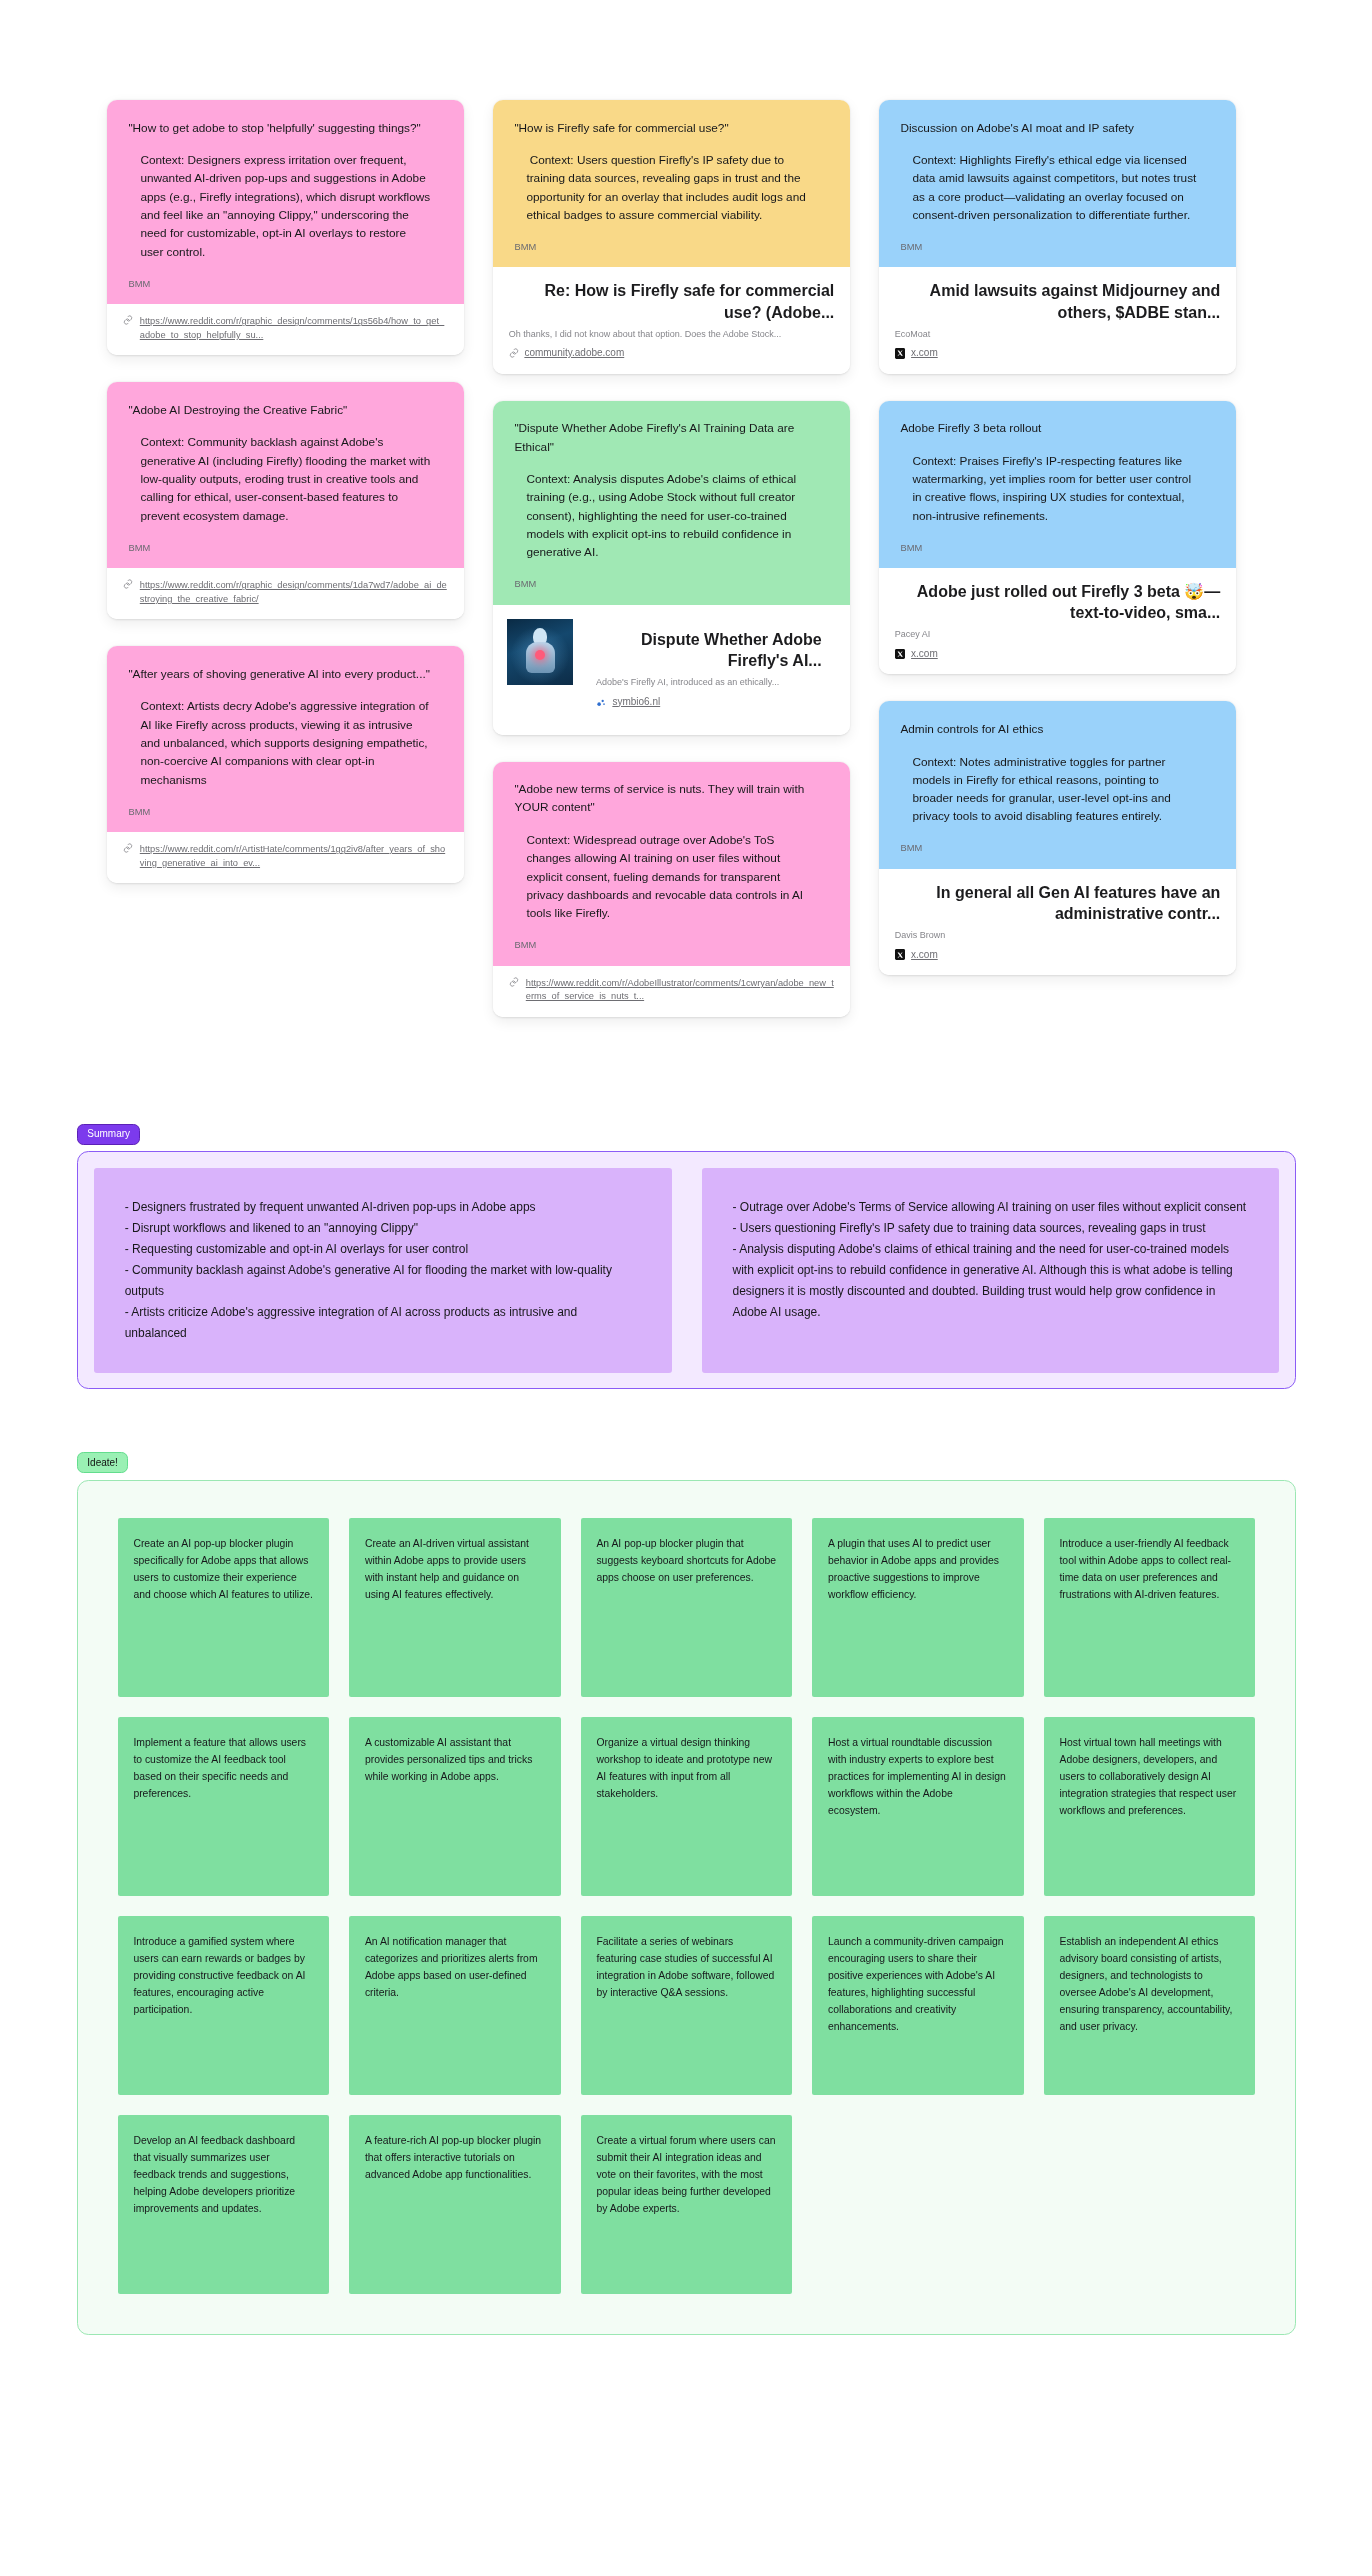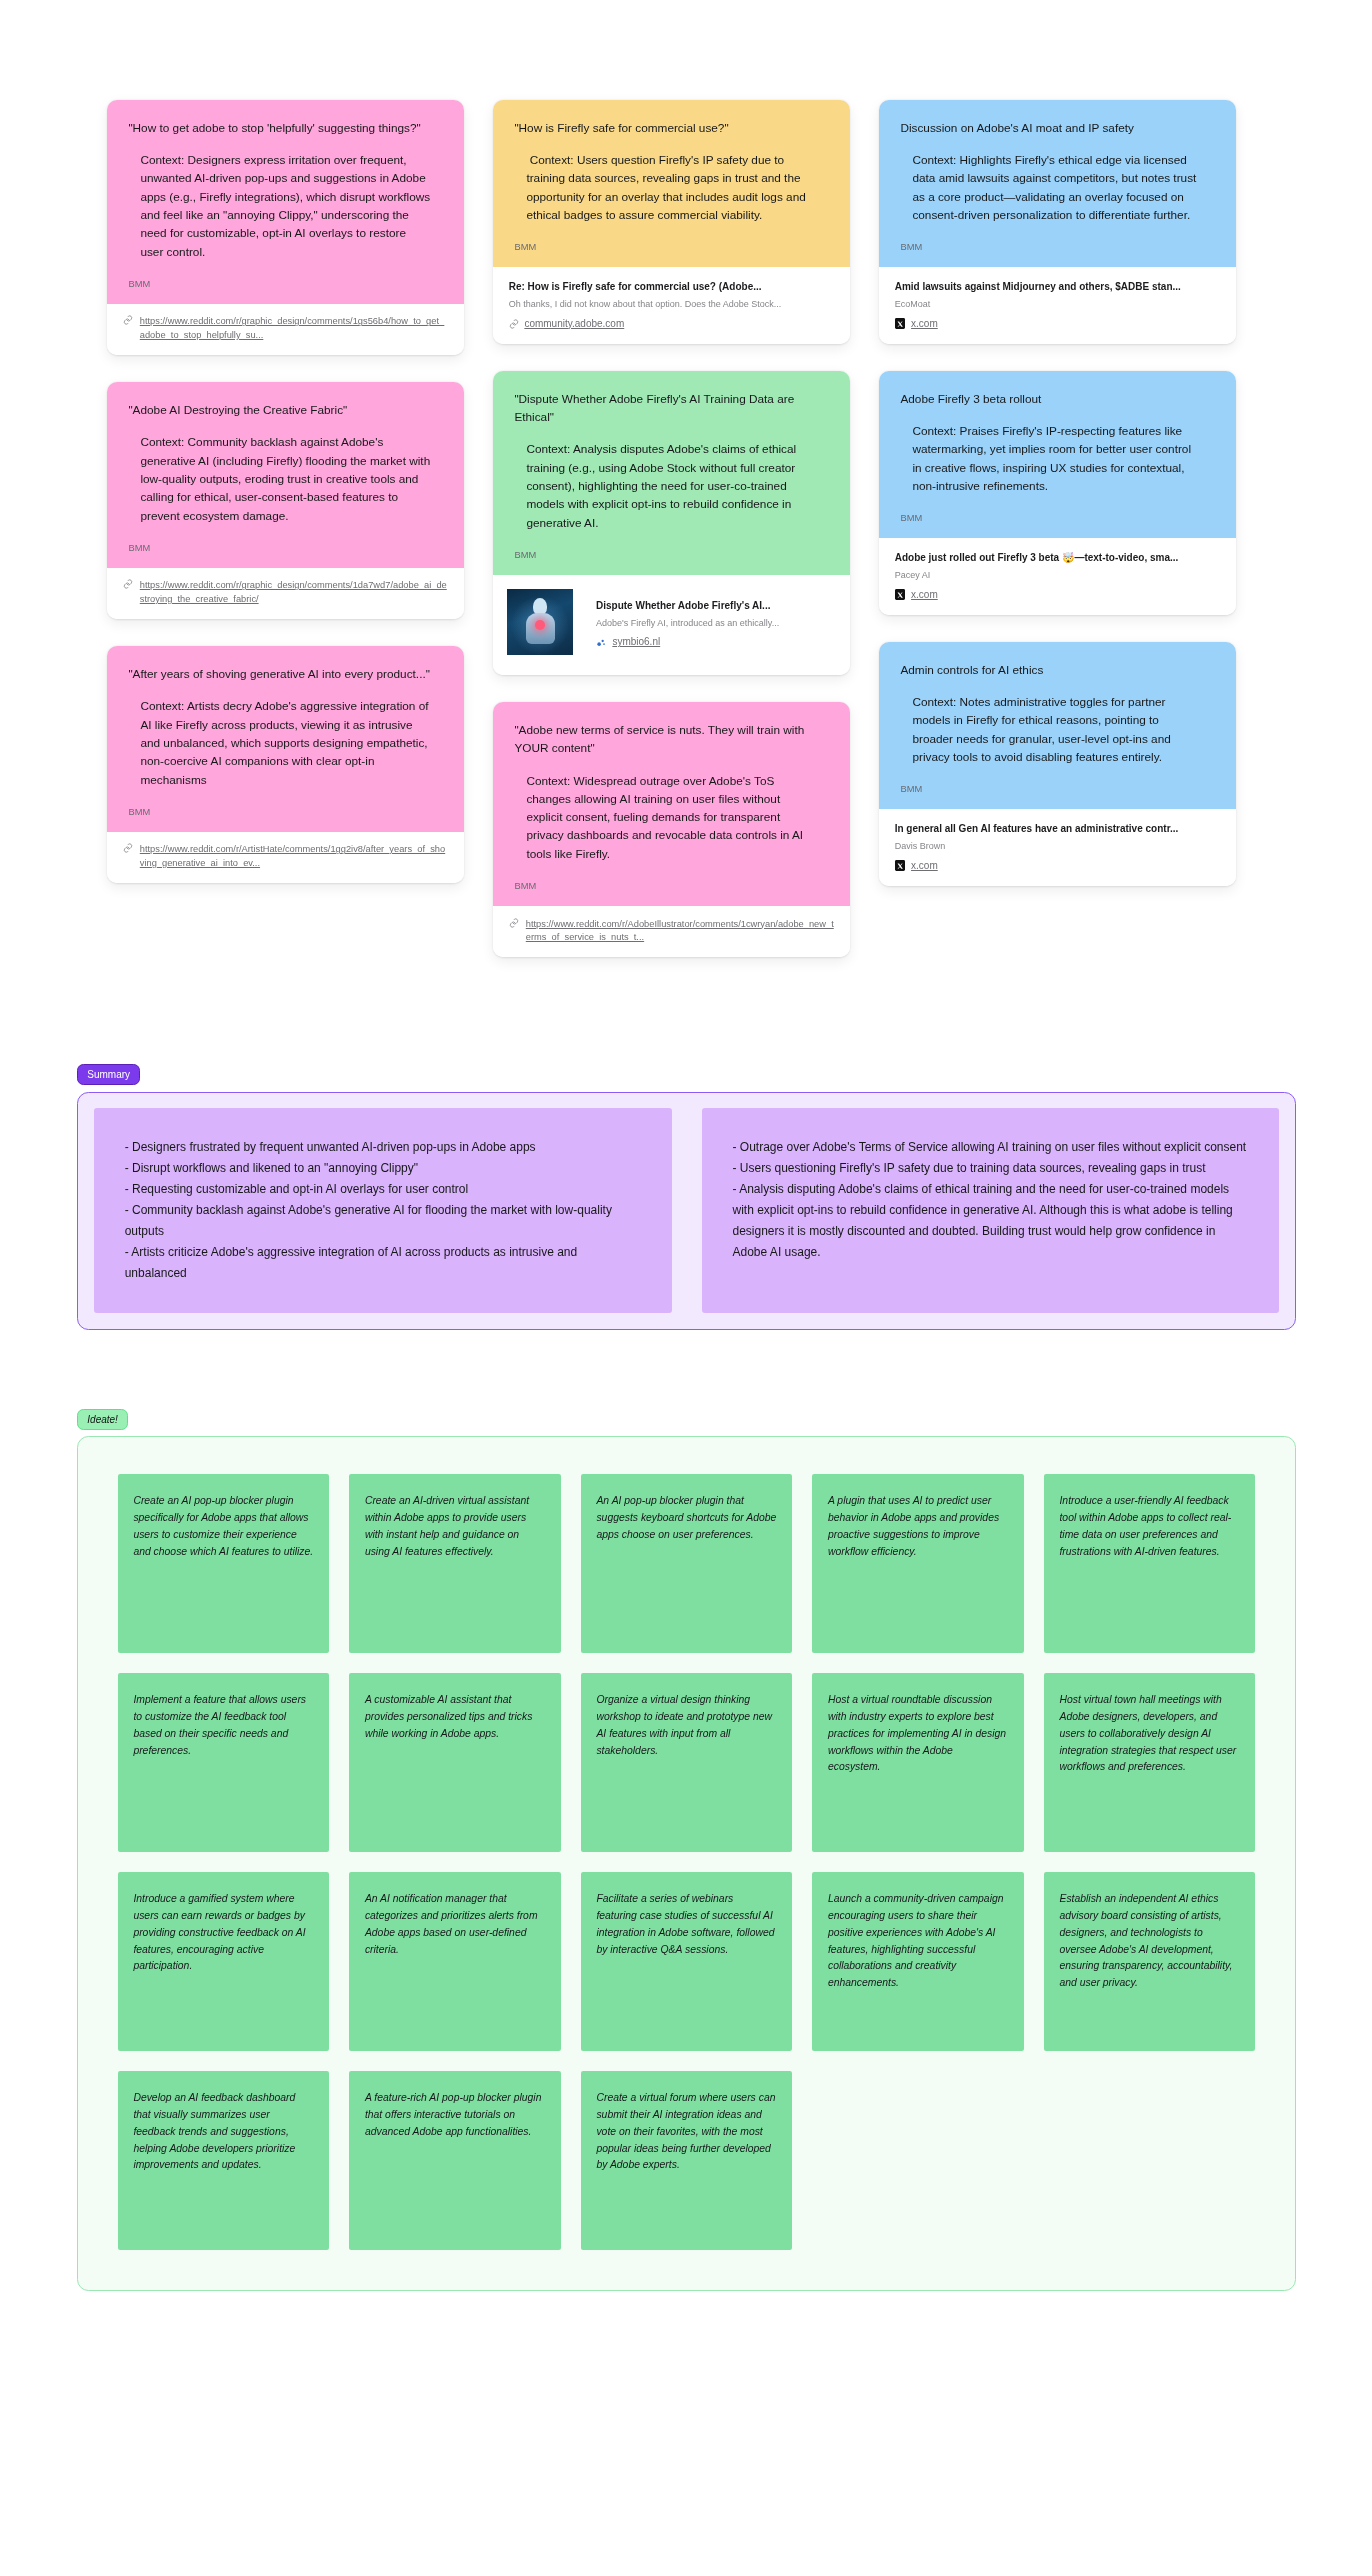--- a/index.html
+++ b/index.html
@@ -78,22 +78,22 @@
     width: 10px; height: 10px; margin-left: -5px;
     background: #ff5a7a; border-radius: 50%;
     box-shadow: 0 0 7.1px 2.9px rgba(255,90,122,.65);
   }
   .link-thumb .glow {
     position: absolute; inset: 0;
     background: radial-gradient(circle at 50% 55%, rgba(120,200,255,.35), transparent 60%);
   }
   .link-meta { padding: 10px 14.3px 11.4px 13px; flex: 1; min-width: 0; }
   .link-title {
-    font-size: 10px; font-weight: 700; color: #1c1c1e;
-    line-height: 1.35; margin-bottom: 4.3px;
+    font-size: 16px; font-weight: 700; color: #1c1c1e;
+    line-height: 1.35; margin-bottom: 4.3px; text-align: right;
   }
   .link-desc {
     font-size: 9px; color: #86868b; line-height: 1.35; margin-bottom: 6.4px;
   }
   .link-row { display: flex; align-items: center; gap: 5.7px; }
   .link-url {
     font-size: 10px; color: #6e6e73;
     text-decoration: underline; text-underline-offset: 1.4px;
     word-break: break-all; line-height: 1.45;
   }
@@ -354,21 +354,21 @@
 - Requesting customizable and opt-in AI overlays for user control
 - Community backlash against Adobe's generative AI for flooding the market with low-quality outputs
 - Artists criticize Adobe's aggressive integration of AI across products as intrusive and unbalanced</div>
           <div class="summary-panel">- Outrage over Adobe's Terms of Service allowing AI training on user files without explicit consent
 - Users questioning Firefly's IP safety due to training data sources, revealing gaps in trust
 - Analysis disputing Adobe's claims of ethical training and the need for user-co-trained models with explicit opt-ins to rebuild confidence in generative AI. Although this is what adobe is telling designers it is mostly discounted and doubted. Building trust would help grow confidence in Adobe AI usage.</div>
         </div>
     </div>
   </div>
 
-  <div class="section" style="margin-top:79px; padding-bottom:122px;font-style:italic;">
+  <div class="section" style="margin-top:63px; padding-bottom:122px;">
     <div class="section-badge badge-ideate">Ideate!</div>
     <div class="section-frame frame-ideate">
       <div class="ideate-grid" id="ideate-grid">
           <div class="idea-card">Create an AI pop-up blocker plugin specifically for Adobe apps that allows users to customize their experience and choose which AI features to utilize.</div>
           <div class="idea-card">Create an AI-driven virtual assistant within Adobe apps to provide users with instant help and guidance on using AI features effectively.</div>
           <div class="idea-card">An AI pop-up blocker plugin that suggests keyboard shortcuts for Adobe apps choose on user preferences.</div>
           <div class="idea-card">A plugin that uses AI to predict user behavior in Adobe apps and provides proactive suggestions to improve workflow efficiency.</div>
           <div class="idea-card">Introduce a user-friendly AI feedback tool within Adobe apps to collect real-time data on user preferences and frustrations with AI-driven features.</div>
           <div class="idea-card">Implement a feature that allows users to customize the AI feedback tool based on their specific needs and preferences.</div>
           <div class="idea-card">A customizable AI assistant that provides personalized tips and tricks while working in Adobe apps.</div>

